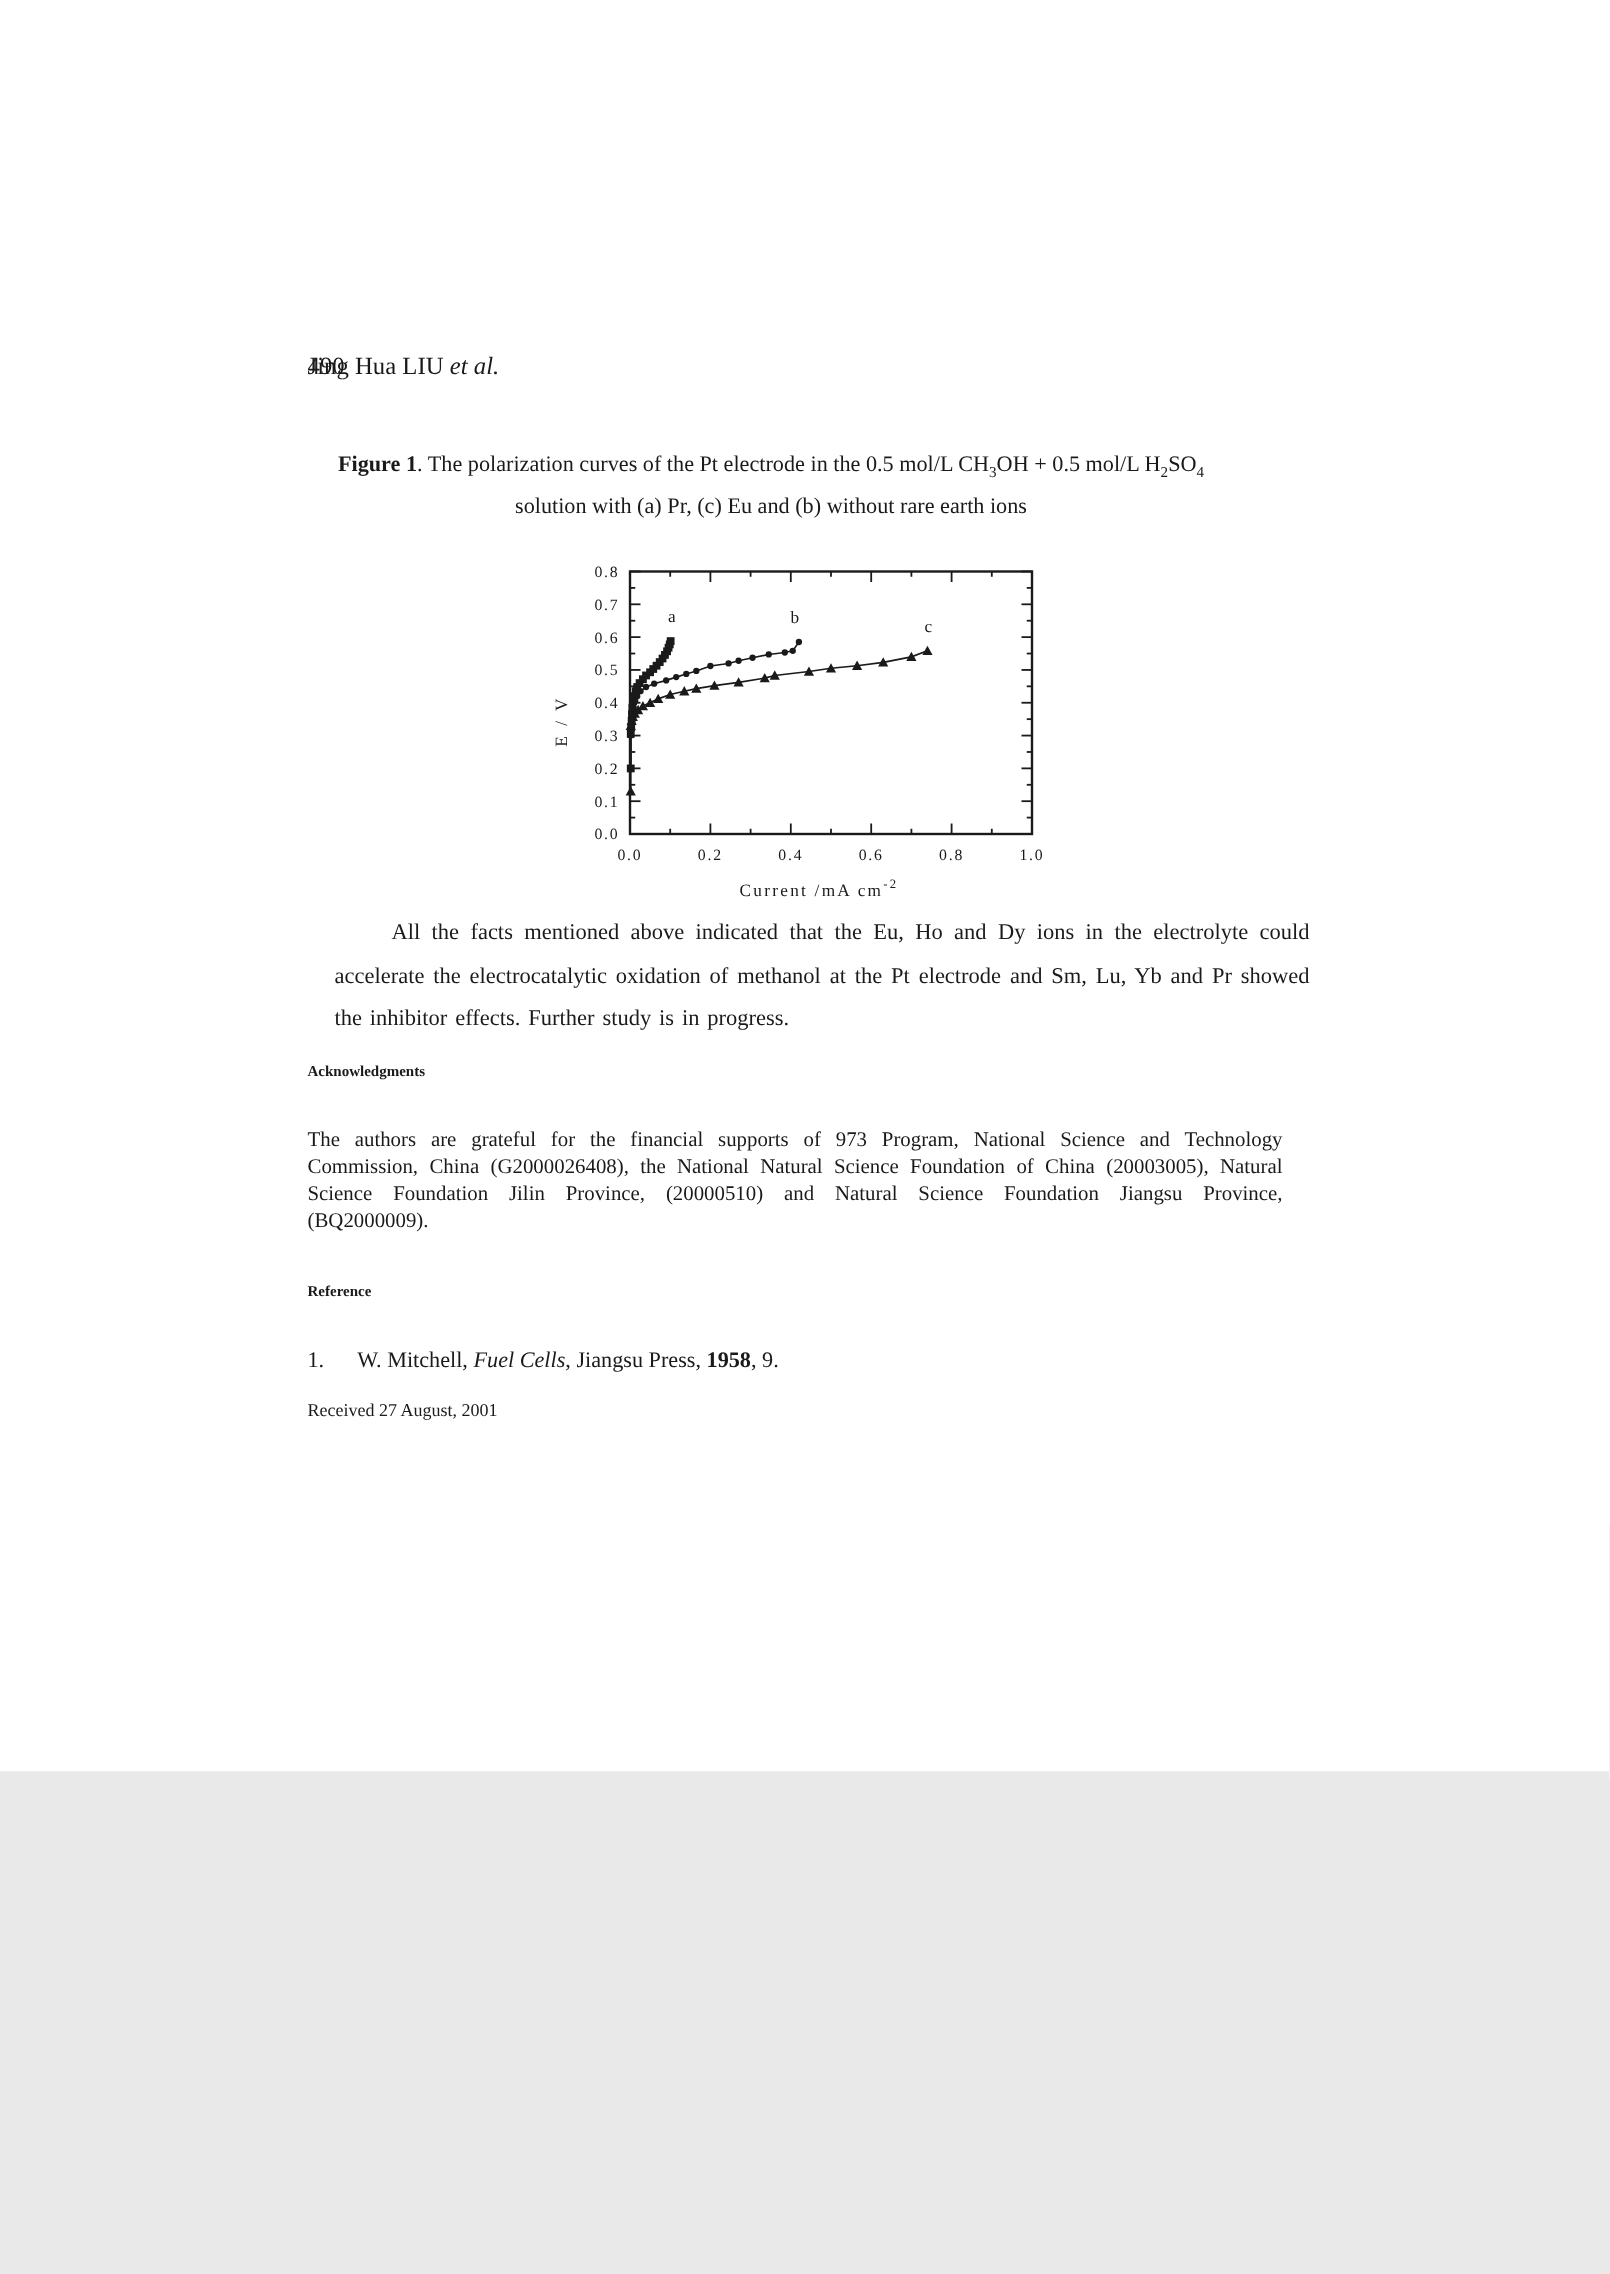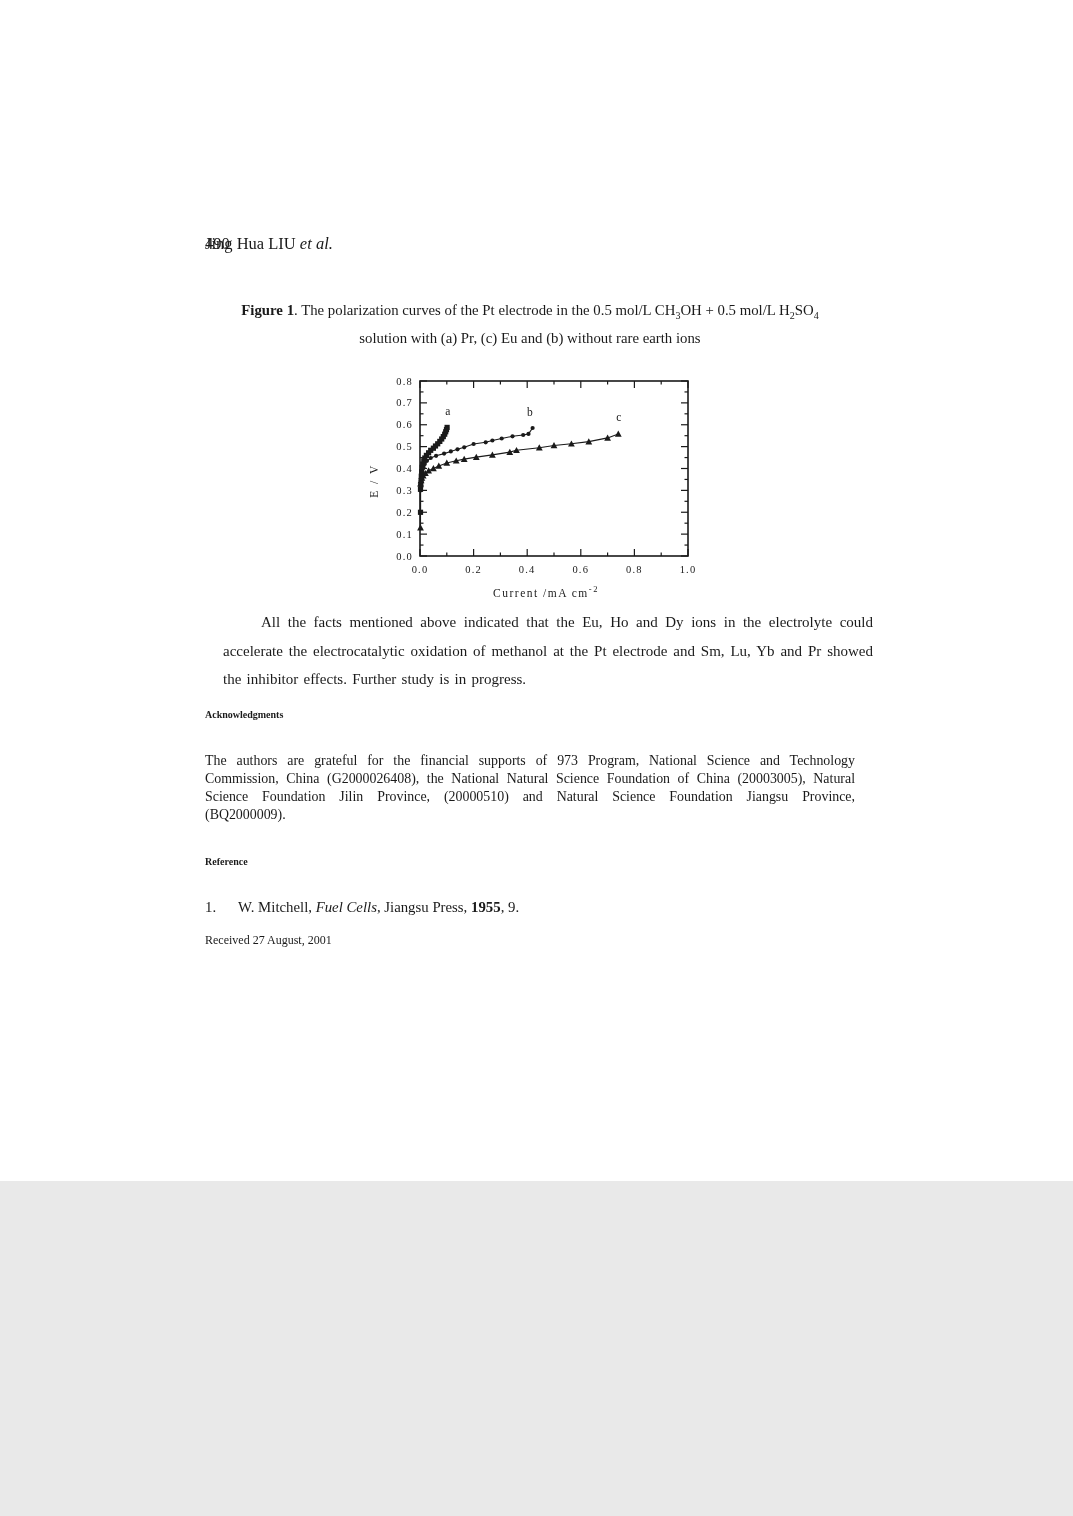--- a/index.html
+++ b/index.html
@@ -6,21 +6,21 @@
   .page{
     position:relative;width:1073px;height:1181px;background:#ffffff;
     margin:0 auto;overflow:hidden;
     font-family:"Liberation Serif",serif;color:#1a1a1a;
   }
   .header-row{position:absolute;left:205px;top:234px;width:648px;height:24px;font-size:16.5px;}
   .page-number{position:absolute;left:0;top:0;}
   .running-head{position:absolute;left:0;top:0;width:100%;text-align:left;}
   .running-head i{font-style:italic;}
 
-  .figure-caption{position:absolute;left:190px;top:299px;width:680px;text-align:center;
+  .figure-caption{position:absolute;left:174px;top:299px;width:680px;text-align:center;
     font-size:14.8px;line-height:22px;}
   .figure-caption sub,.ref-line sub{font-size:0.68em;}
 
   .chart-wrap{position:absolute;left:362px;top:370px;width:350px;height:232px;}
   .chart-wrap svg{display:block;}
 
   .body-para{position:absolute;left:223px;top:608px;width:650px;margin:0;
     font-size:15px;line-height:28.7px;text-align:justify;text-indent:38px;word-spacing:1.5px;}
 
   .section-head{position:absolute;left:205px;margin:0;font-size:10px;font-weight:bold;}
@@ -208,21 +208,21 @@
         <text x="16" y="110.74999999999999" text-anchor="middle" font-size="11.5" letter-spacing="2" fill="#1a1a1a" font-family="&quot;Liberation Serif&quot;,serif" transform="rotate(-90 16 110.74999999999999)">E / V</text>
       </svg>
     </div>
 
   <p class="body-para">All the facts mentioned above indicated that the  Eu, Ho and  Dy  ions  in  the electrolyte could accelerate the electrocatalytic oxidation of methanol at the Pt electrode and Sm, Lu, Yb and Pr showed the inhibitor effects.  Further study is in progress.</p>
 
   <h3 class="section-head ack-head">Acknowledgments</h3>
   <p class="ack-text">The authors are grateful for the financial supports of 973 Program, National Science and Technology Commission, China (G2000026408), the National Natural Science Foundation of China (20003005), Natural Science Foundation Jilin Province, (20000510) and Natural Science Foundation Jiangsu Province, (BQ2000009).</p>
 
   <h3 class="section-head ref-head">Reference</h3>
-  <p class="ref-line"><span>1.</span><span style="display: inline-block; width: 22px;"></span><span>W. Mitchell, </span><span style="font-style: italic;">Fuel Cells</span><span>, Jiangsu Press, </span><span style="font-weight: bold;">1955</span><span>, 9.</span></p>
+  <p class="ref-line"><span>1.</span><span style="display: inline-block; width: 22px;"></span><span>W. Mitchell, </span><span style="font-style: italic;">Fuel Cells</span><span>, Jiangsu Press, </span><span style="font-weight: bold;">1958</span><span>, 9.</span></p>
 
   <p class="received">Received 27 August, 2001</p>
 
   <div class="logo">
     <svg class="logo-mark" viewBox="0 0 100 84" xmlns="http://www.w3.org/2000/svg" fill="currentColor" style="color: rgb(222, 49, 38);">
       <rect x="0" y="0" width="66" height="11"></rect>
       <rect x="0" y="0" width="11" height="38"></rect>
       <rect x="0" y="47" width="11" height="37"></rect>
       <polygon points="13,11 24,11 33,24 42,11 53,11 33,36"></polygon>
       <rect x="27.5" y="28" width="11" height="10"></rect>

